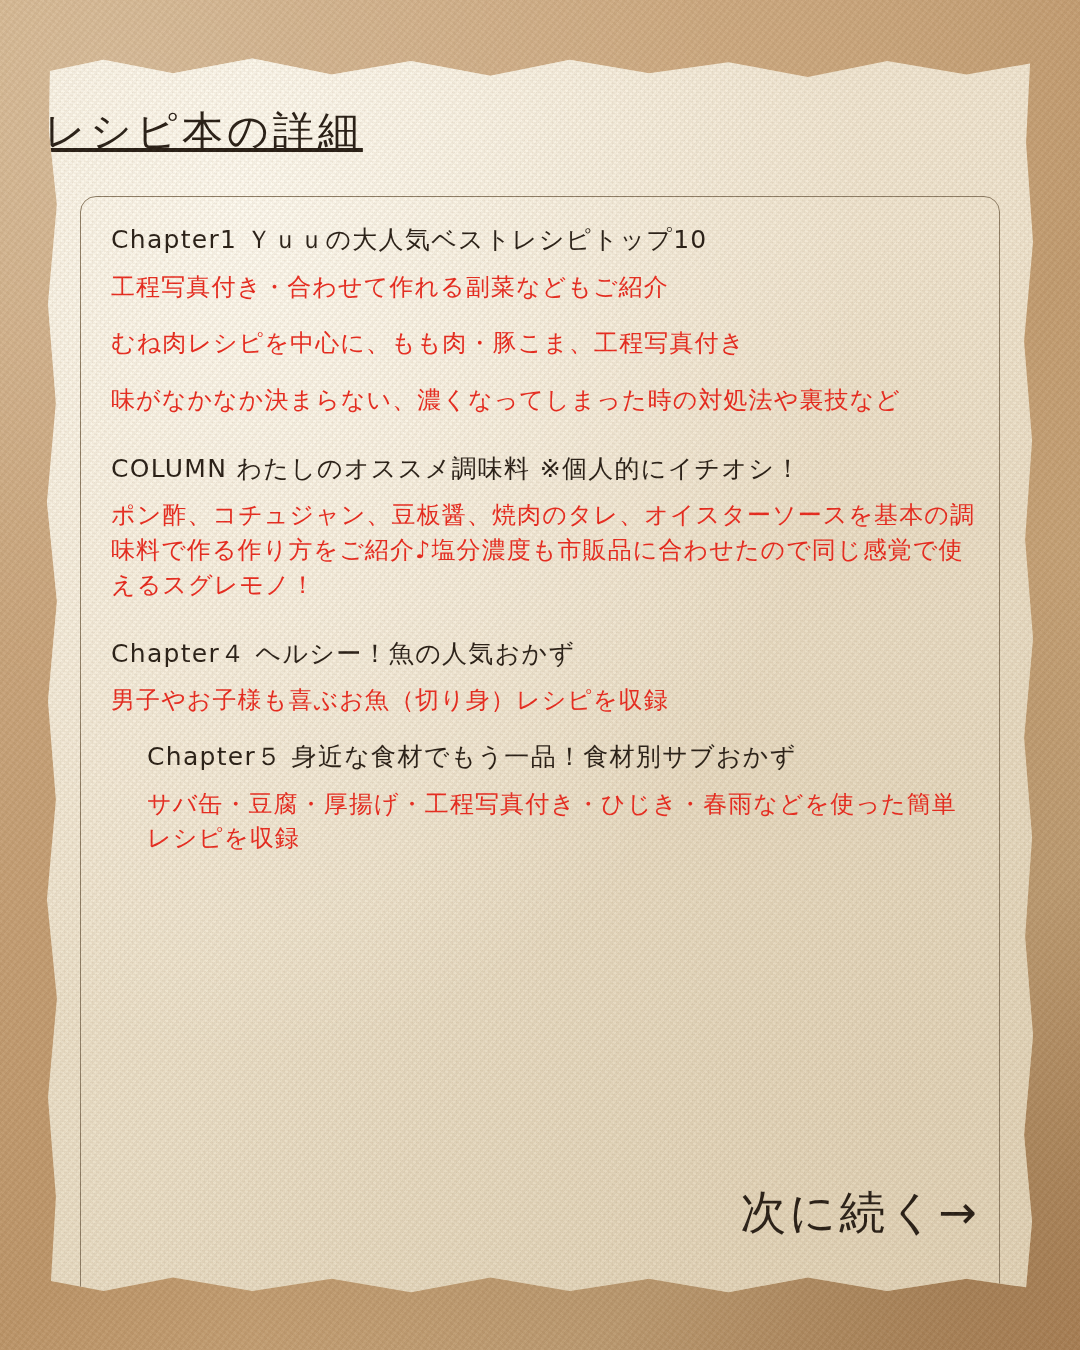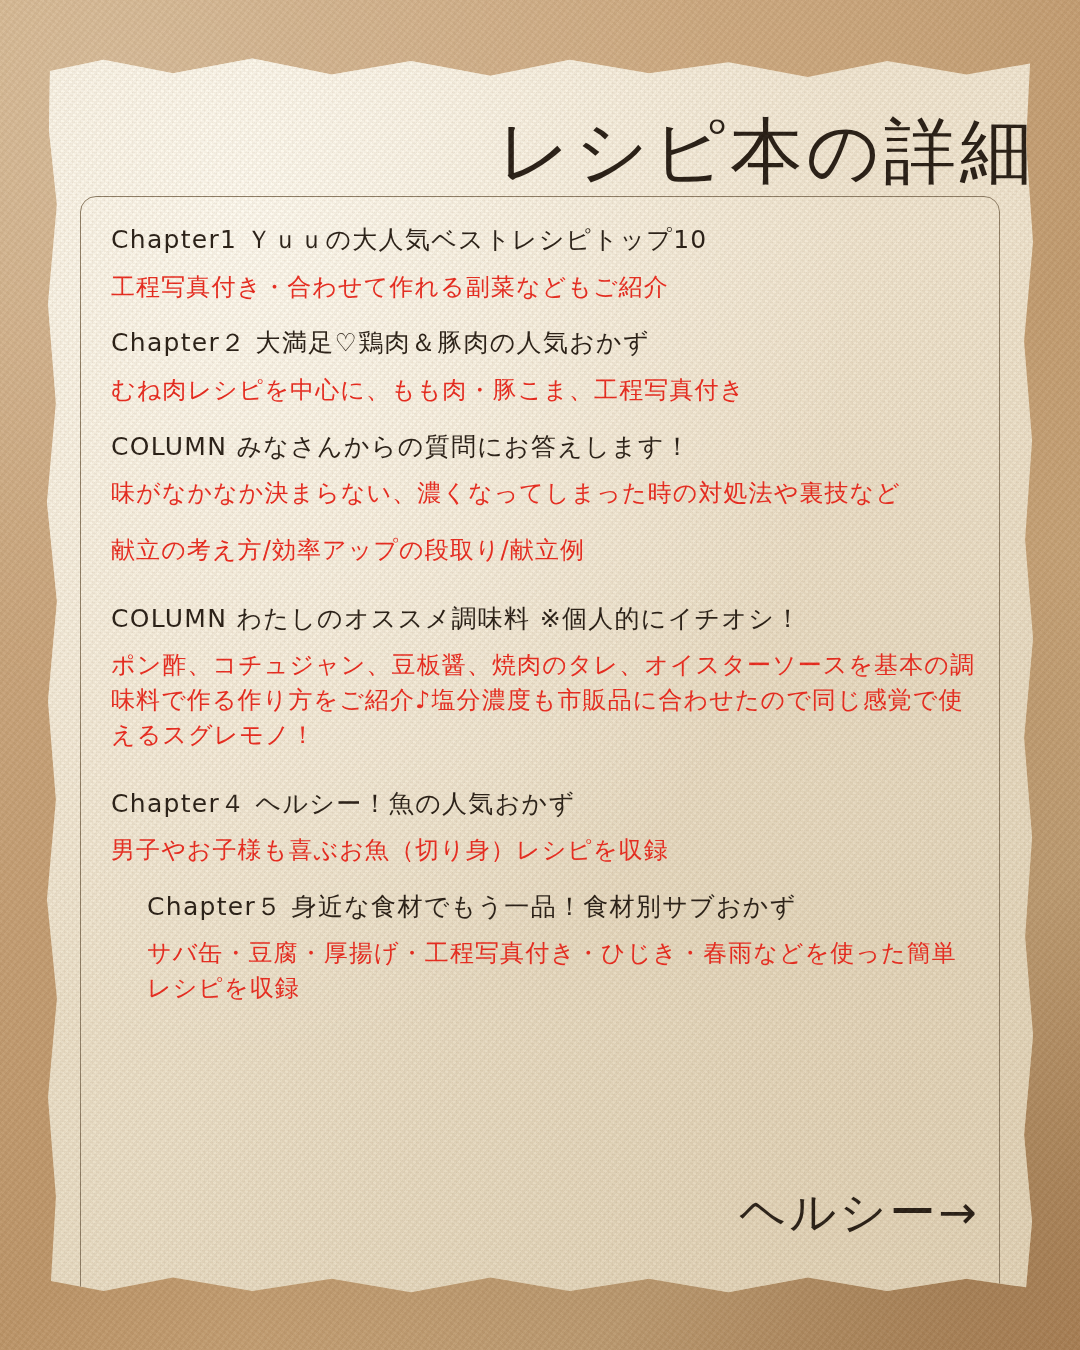--- a/index.html
+++ b/index.html
@@ -68,26 +68,27 @@
       repeating-linear-gradient(0deg, rgba(160,135,95,0.05) 0 1px, rgba(255,255,255,0) 1px 3px),
       repeating-linear-gradient(90deg, rgba(160,135,95,0.04) 0 1px, rgba(255,255,255,0) 1px 4px);
   }
 
   
   .title {
     position: absolute;
     top: 48px;
     left: 0;
     width: 992px;
-    text-align: right;
+    text-align: left;
     font-family: "DejaVu Sans", "Liberation Sans", sans-serif;
-    font-size: 72px;
+    font-size: 41px;
     letter-spacing: 4px;
     color: #231a12;
     font-weight: 400;
+    text-decoration: underline;
   }
 
   
   .content-box {
     position: absolute;
     left: 36px;
     top: 140px;
     width: 920px;
     height: 1174px;
     border: 1.6px solid #8b7b63;
@@ -139,45 +140,42 @@
     <div class="title">レシピ本の詳細</div>
 
     <div class="content-box">
 
       <div class="entry">
         <div class="chapter">Chapter1 Ｙｕｕの大人気ベストレシピトップ10</div>
         <div class="desc">工程写真付き・合わせて作れる副菜などもご紹介</div>
       </div>
 
       <div class="entry">
-        <div class="chapter">Chapter２ 大満足♡鶏肉＆豚肉の人気おかず</div>
         <div class="desc">むね肉レシピを中心に、もも肉・豚こま、工程写真付き</div>
       </div>
 
       <div class="entry">
-        <div class="chapter">COLUMN みなさんからの質問にお答えします！</div>
         <div class="desc">味がなかなか決まらない、濃くなってしまった時の対処法や裏技など</div>
       </div>
 
       <div class="entry gap-big">
-        <div class="desc">献立の考え方/効率アップの段取り/献立例</div>
       </div>
 
       <div class="entry gap-big">
         <div class="chapter">COLUMN わたしのオススメ調味料 ※個人的にイチオシ！</div>
         <div class="desc">ポン酢、コチュジャン、豆板醤、焼肉のタレ、オイスターソースを基本の調味料で作る作り方をご紹介♪塩分濃度も市販品に合わせたので同じ感覚で使えるスグレモノ！</div>
       </div>
 
       <div class="entry">
         <div class="chapter">Chapter４ ヘルシー！魚の人気おかず</div>
         <div class="desc">男子やお子様も喜ぶお魚（切り身）レシピを収録</div>
       </div>
 
       <div class="entry">
         <div class="chapter">Chapter５ 身近な食材でもう一品！食材別サブおかず</div>
         <div class="desc">サバ缶・豆腐・厚揚げ・工程写真付き・ひじき・春雨などを使った簡単レシピを収録</div>
       </div>
 
     </div>
 
-    <div class="footer">ヘルシー→</div>
+    <div class="footer">次に続く→</div>
   </div>
 </div>
 
 </body></html>

